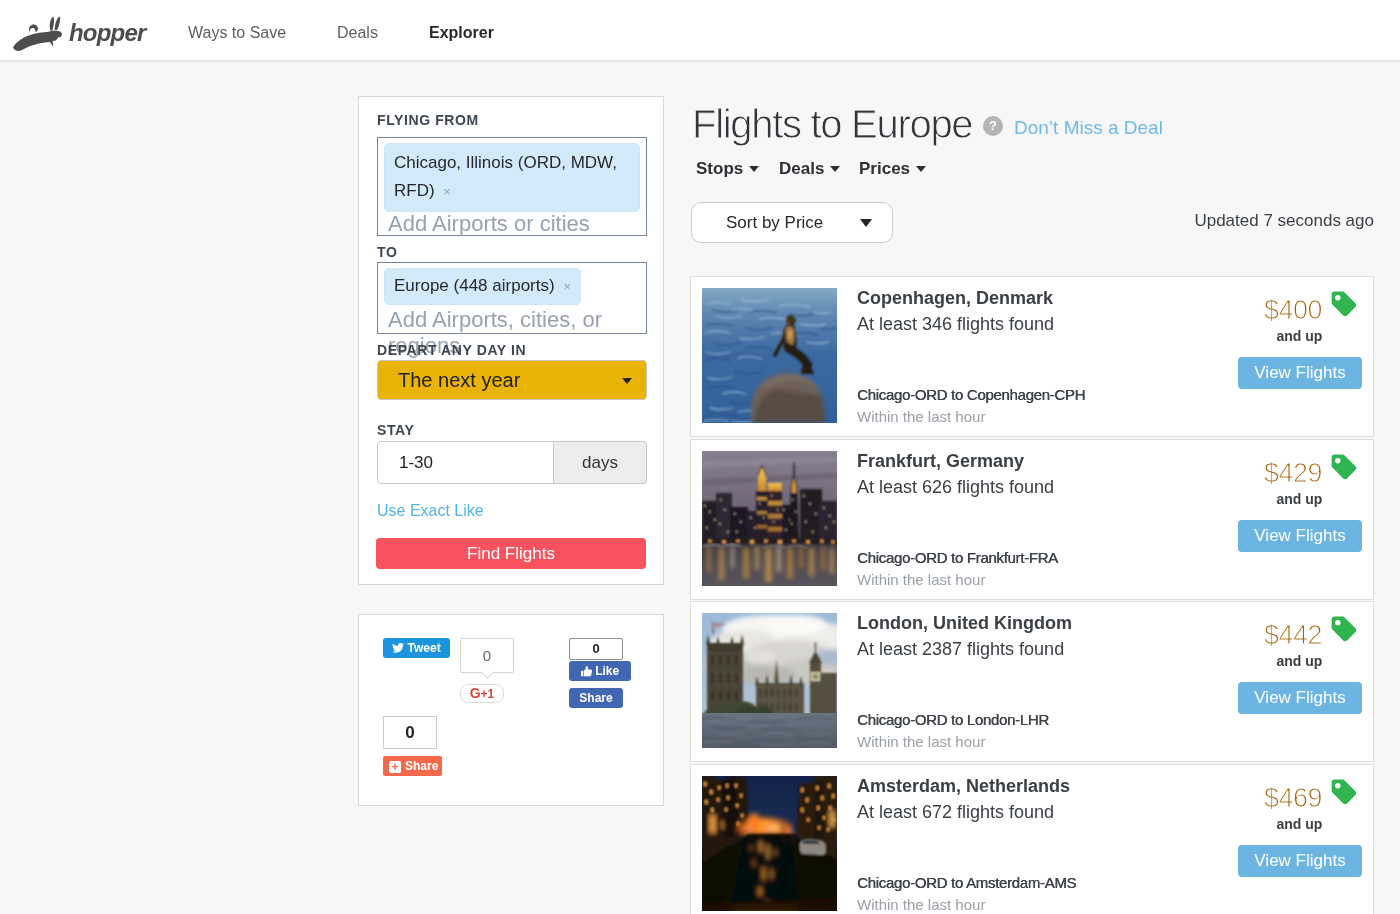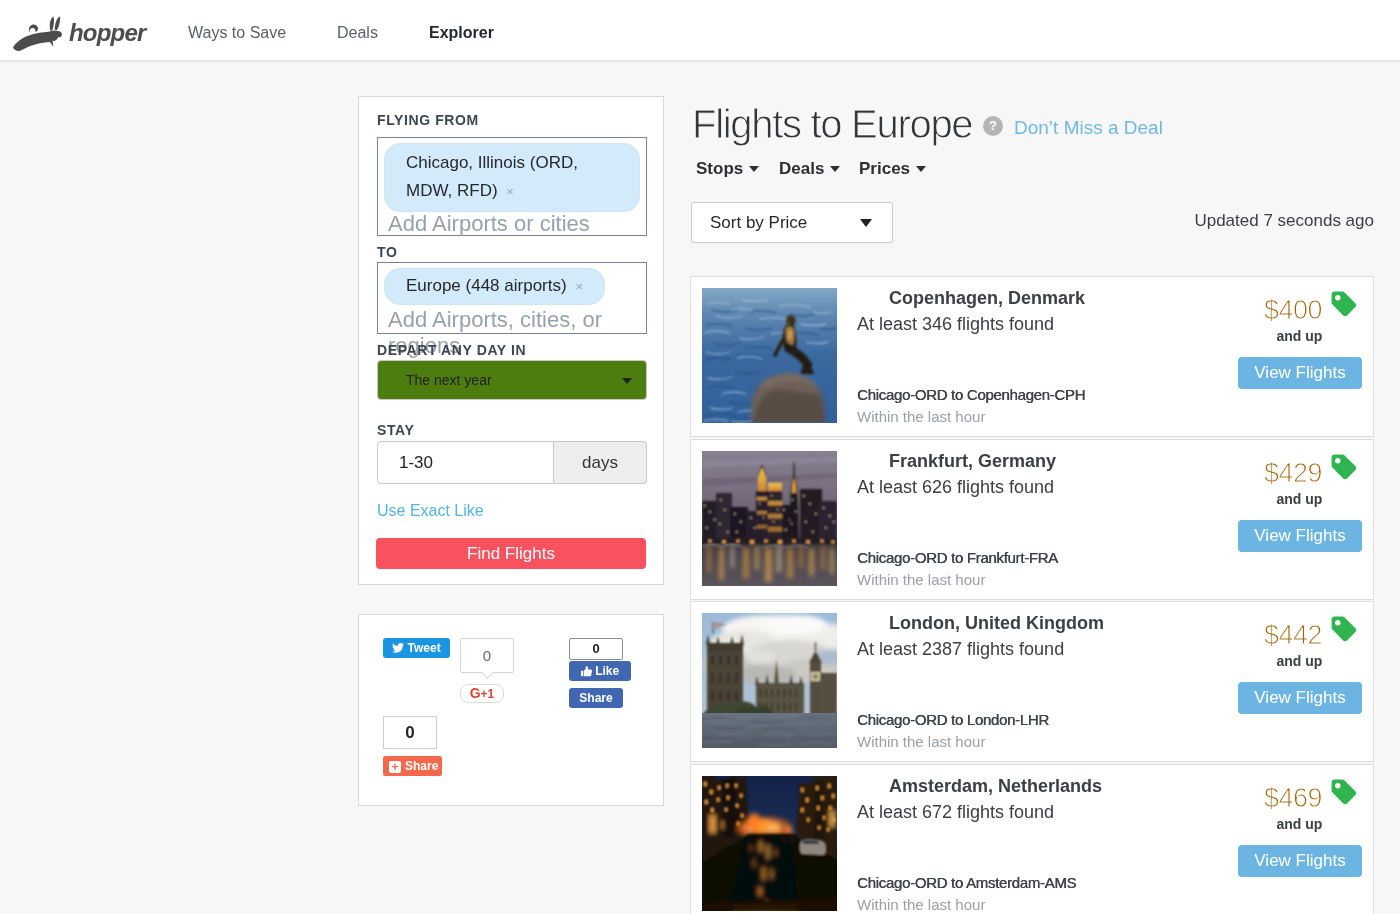--- a/index.html
+++ b/index.html
@@ -12,27 +12,27 @@
 #logo { position:absolute; left:7px; top:12px; }
 .navlink { position:absolute; top:24px; font-size:16px; color:#5b5f64; }
 .navlink.bold { font-weight:bold; color:#25282c; }
 
 
 .panel { position:absolute; background:#fff; border:1px solid #d8d8d8; }
 #p1 { left:358px; top:96px; width:306px; height:489px; }
 #p2 { left:358px; top:614px; width:306px; height:192px; }
 .flabel { position:absolute; left:18px; font-size:14px; font-weight:bold; color:#3e4750; letter-spacing:.6px; }
 .tokbox { position:absolute; left:18px; width:270px; background:#fff; border:1px solid #74829f; padding:5px 6px; }
-.tag { display:inline-block; background:#d3eafb; border:1px solid #cfe5f5; border-radius:16px;
-  padding:5px 21px; font-size:17px; color:#26292c; line-height:24px; }
+.tag { display:inline-block; background:#d3eafb; border:1px solid #cfe5f5; border-radius:5px;
+  padding:5px 9px; font-size:17px; color:#26292c; line-height:24px; }
 .tag .x { color:#8fa6bd; font-size:13px; margin-left:4px; }
 .ph { position:absolute; left:10px; font-size:22px; color:#98a2ac; }
-.sel { position:absolute; left:18px; width:270px; height:40px; background:#4d7c0f;
-  border:1px solid #c8c8c8; border-radius:4px; font-size:14px; color:#222; line-height:38px;
-  padding-left:28px; }
+.sel { position:absolute; left:18px; width:270px; height:40px; background:#eab308;
+  border:1px solid #c8c8c8; border-radius:4px; font-size:20px; color:#222; line-height:38px;
+  padding-left:20px; }
 .caret { position:absolute; width:0; height:0; border-left:5px solid transparent;
   border-right:5px solid transparent; border-top:6px solid #222; }
 #stayinput { position:absolute; left:18px; top:344px; width:177px; height:43px; background:#fff;
   border:1px solid #c8c8c8; border-radius:4px 0 0 4px; font-size:17px; color:#222;
   line-height:41px; padding-left:21px; }
 #staydays { position:absolute; left:195px; top:344px; width:93px; height:43px; background:#ededed;
   border:1px solid #c8c8c8; border-left:none; border-radius:0 4px 4px 0; font-size:17px;
   color:#333; line-height:41px; text-align:center; }
 #exact { position:absolute; left:18px; top:405px; font-size:16px; color:#54b2e4; }
 #findbtn { position:absolute; left:17px; top:441px; width:270px; height:31px; background:#f8525f;
@@ -63,27 +63,27 @@
 
 
 #h1 { position:absolute; left:692px; top:102px; font-size:40px; color:#33363a; letter-spacing:-1.3px; -webkit-text-stroke:0.8px #fff; }
 #help { position:absolute; left:983px; top:116px; width:20px; height:20px; border-radius:50%;
   background:#b5b5b5; color:#fff; font-size:13px; font-weight:bold; text-align:center; line-height:20px; }
 #deal { position:absolute; left:1014px; top:117px; font-size:19px; color:#70b9e4; }
 .filter { position:absolute; top:159px; font-size:17px; font-weight:bold; color:#2c2f33; }
 .fcaret { display:inline-block; width:0; height:0; border-left:5px solid transparent;
   border-right:5px solid transparent; border-top:6px solid #2c2f33; margin-left:6px; vertical-align:2px; }
 #sortsel { position:absolute; left:691px; top:202px; width:202px; height:41px; background:#fff;
-  border:1px solid #ccc; border-radius:2px; font-size:17px; color:#26282c; line-height:39px; padding-left:18px; }
+  border:1px solid #ccc; border-radius:10px; font-size:17px; color:#26282c; line-height:39px; padding-left:34px; }
 #updated { position:absolute; top:211px; right:26px; font-size:17px; color:#3a3f44; }
 
 
 .card { position:absolute; left:690px; width:684px; height:161px; background:#fff; border:1px solid #ddd; }
 .cimg { position:absolute; left:11px; top:11px; width:135px; height:135px; }
-.ctitle { position:absolute; left:166px; top:11px; font-size:18px; font-weight:bold; color:#3b4045;margin-left:32px; }
+.ctitle { position:absolute; left:166px; top:11px; font-size:18px; font-weight:bold; color:#3b4045; }
 .csub { position:absolute; left:166px; top:37px; font-size:18px; color:#3b4045; }
 .croute { position:absolute; left:166px; top:109px; font-size:15px; color:#3f444a; letter-spacing:-0.3px; text-shadow:0.4px 0 0 #3f444a; }
 .cago { position:absolute; left:166px; top:131px; font-size:15px; color:#9aa0a6; }
 .pricegrp { position:absolute; right:15px; top:13px; text-align:center; }
 .pricerow { font-size:27px; line-height:30px; color:#a16207; letter-spacing:-0.5px; white-space:nowrap;margin-left:23px; -webkit-text-stroke:1px #fff; }
 .pricerow svg { vertical-align:1px; margin-left:8px; }
 .andup { font-size:14px; font-weight:bold; color:#3c4043; margin-top:3px; }
 .viewbtn { position:absolute; right:11px; top:80px; width:124px; height:32px; background:#6cb5e2;
   border-radius:4px; color:#fff; font-size:17px; text-align:center; line-height:32px; }
 </style>

